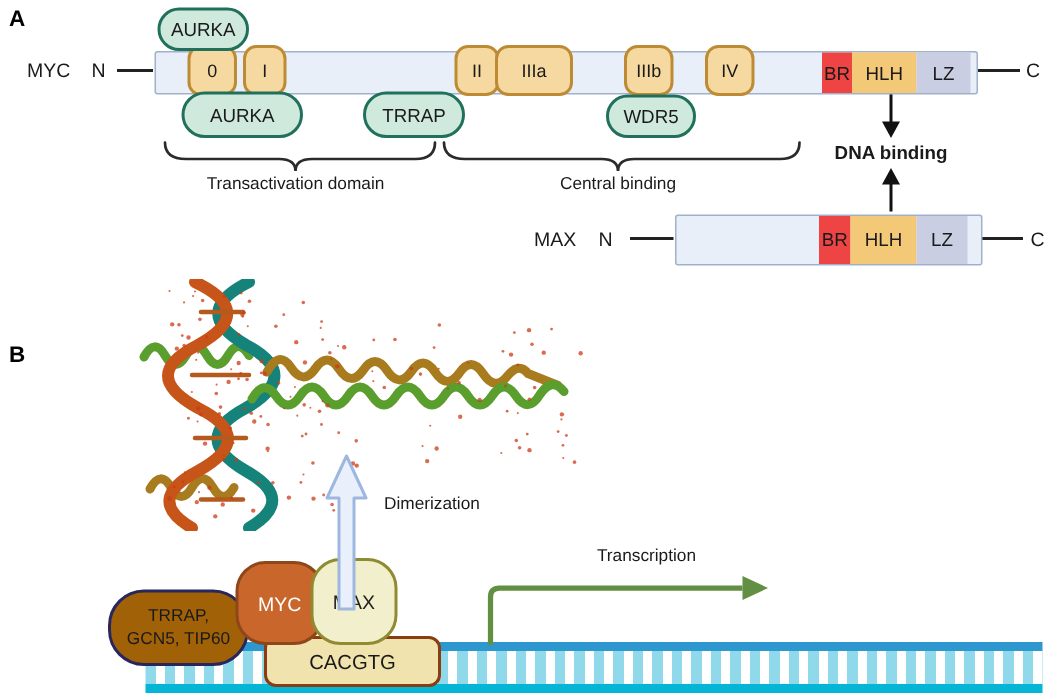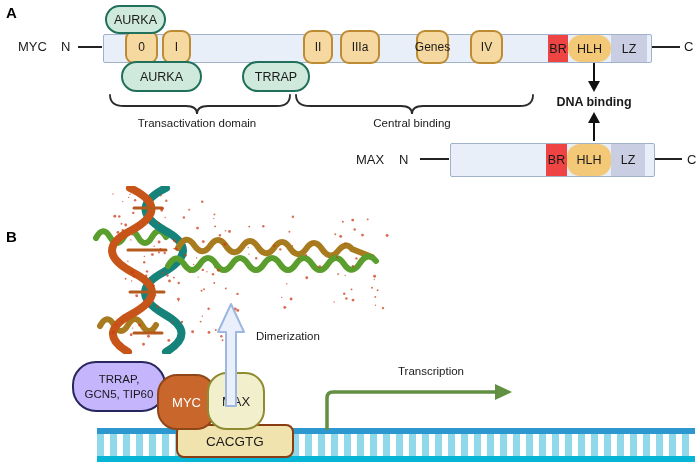--- a/index.html
+++ b/index.html
@@ -4,32 +4,32 @@
 <style>
   html,body{margin:0;padding:0;background:#fff;}
   .canvas{position:relative;width:700px;height:465px;background:#ffffff;
     font-family:"Liberation Sans",sans-serif;color:#1a1a1a;overflow:hidden;}
   .plabel{position:absolute;font-size:15px;font-weight:bold;color:#000;}
   .txt{position:absolute;font-size:13px;white-space:nowrap;}
   .bar{position:absolute;background:#e9eff8;border:1.5px solid #9fb2ca;border-radius:2px;z-index:2;}
   .seg{position:absolute;top:0;height:100%;display:flex;align-items:center;justify-content:center;
     font-size:12.5px;color:#1a1a1a;}
   .seg-br{background:#ef4444;}
-  .seg-hlh{background:#f3c977;border-radius:13px;}
+  .seg-hlh{background:#f3c977;}
   .seg-lz{background:#c9cee2;}
   .domain{position:absolute;background:#f6d9a0;border:2px solid #bd8b33;border-radius:9px;
     display:flex;align-items:center;justify-content:center;font-size:12px;z-index:3;box-sizing:border-box;}
   .oval{position:absolute;background:#cfe9dc;border:2px solid #20705c;border-radius:16px;
     display:flex;align-items:center;justify-content:center;font-size:12.5px;z-index:4;box-sizing:border-box;}
   .lbl{position:absolute;text-align:center;font-size:11.5px;}
   .bold{font-weight:bold;font-size:12.5px;}
   .overlay{position:absolute;left:0;top:0;pointer-events:none;}
-  .complex{position:absolute;background:#c4b5fd;border:2px solid #27275e;border-radius:24px;
+  .complex{position:absolute;background:#a16207;border:2px solid #27275e;border-radius:24px;
     display:flex;flex-direction:column;align-items:center;justify-content:center;
-    font-size:11.5px;line-height:1.3;z-index:5;box-sizing:border-box;text-align:center;}
+    font-size:11.5px;line-height:1.3;z-index:5;box-sizing:border-box;text-align:center;margin-top:32px;}
   .blob{position:absolute;display:flex;align-items:center;justify-content:center;font-size:13px;
     z-index:6;box-sizing:border-box;}
   .blob-myc{background:#c9662c;border:2.5px solid #8f4619;border-radius:20px;color:#fff;}
   .blob-max{background:#f2efcc;border:2.5px solid #8f8b30;border-radius:20px;color:#222;}
   .ebox{position:absolute;background:#f1e3ae;border:2.5px solid #8a3c12;border-radius:8px;
     display:flex;align-items:center;justify-content:center;font-size:13.5px;z-index:5;box-sizing:border-box;}
   .dna{position:absolute;left:97px;top:428px;width:598px;height:34px;z-index:1;}
   .dna-top{position:absolute;top:0;left:0;right:0;height:6px;background:#2d97cf;}
   .dna-mid{position:absolute;top:6px;left:0;right:0;height:22px;
     background:repeating-linear-gradient(90deg,#8fd9ea 0px,#8fd9ea 7px,#ffffff 7px,#ffffff 13px);}
@@ -50,27 +50,28 @@
 
   <div class="bar" style="left:103px;top:34px;width:547px;height:27px;">
     <div class="seg seg-br" style="left:444px;width:20px;">BR</div>
     <div class="seg seg-hlh" style="left:464px;width:43px;">HLH</div>
     <div class="seg seg-lz" style="left:507px;width:36px;">LZ</div>
   </div>
 
   <div class="domain" style="left:125px;top:30px;width:33px;height:34px;">0</div>
   <div class="domain" style="left:162px;top:30px;width:29px;height:34px;">I</div>
   <div class="domain" style="left:257px;top:30px;width:30px;height:34px;margin-left:46px;">II</div>
-  <div class="domain" style="left:330px;top:30px;width:40px;height:34px;margin-left:10px;">IIIa</div>
-  <div class="domain" style="left:416px;top:30px;width:33px;height:34px;">Genes</div>
+  <div class="domain" style="left:330px;top:30px;width:52px;height:34px;">IIIa</div>
+  <div class="domain" style="left:416px;top:30px;width:33px;height:34px;">IIIb</div>
   <div class="domain" style="left:470px;top:30px;width:33px;height:34px;">IV</div>
 
   <div class="oval" style="left:105px;top:5px;width:61px;height:29px;">AURKA</div>
   <div class="oval" style="left:121px;top:61px;width:81px;height:31px;">AURKA</div>
   <div class="oval" style="left:242px;top:61px;width:68px;height:31px;">TRRAP</div>
+  <div class="oval" style="left:404px;top:63px;width:60px;height:29px;">WDR5</div>
 
   <div class="lbl" style="left:112px;top:117px;width:170px;">Transactivation domain</div>
   <div class="lbl" style="left:342px;top:117px;width:140px;">Central binding</div>
   <div class="lbl bold" style="left:544px;top:95px;width:100px;">DNA binding</div>
 
   <div class="txt" style="left:356px;top:152px;">MAX</div>
   <div class="txt" style="left:399px;top:152px;">N</div>
   <div class="txt" style="left:687px;top:152px;">C</div>
   <div class="bar" style="left:450px;top:143px;width:203px;height:32px;">
     <div class="seg seg-br" style="left:95px;width:21px;">BR</div>

